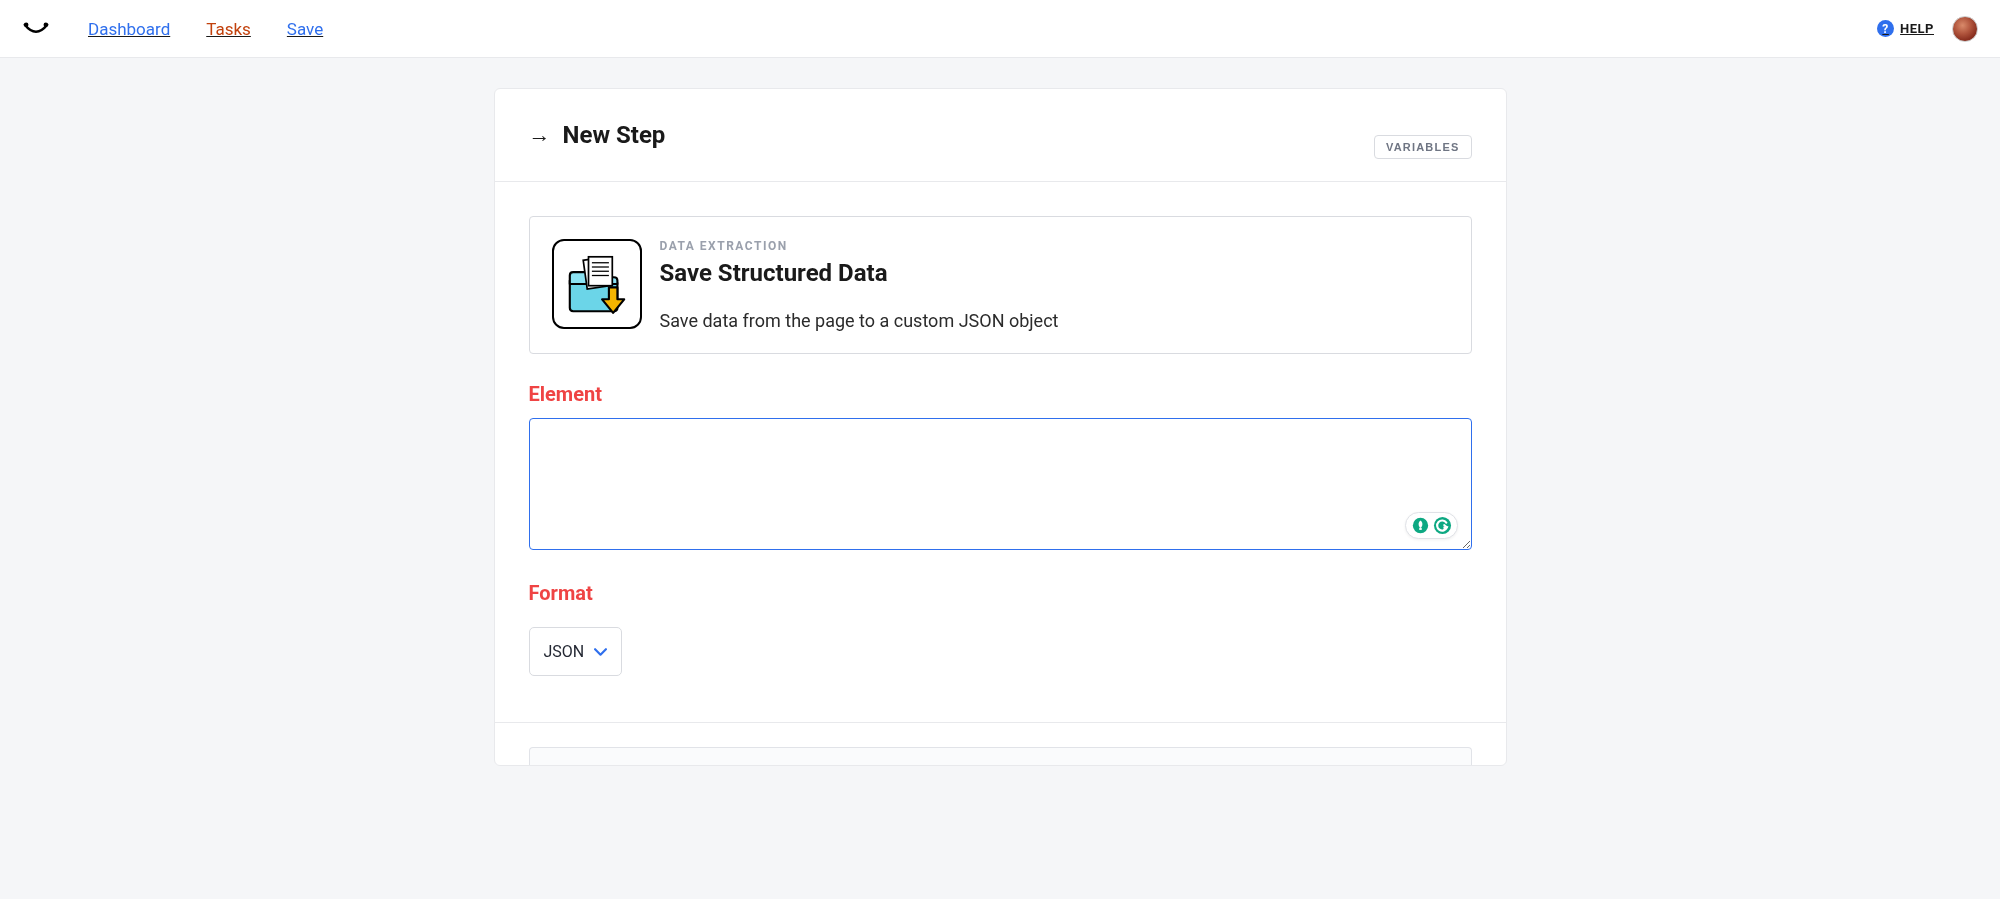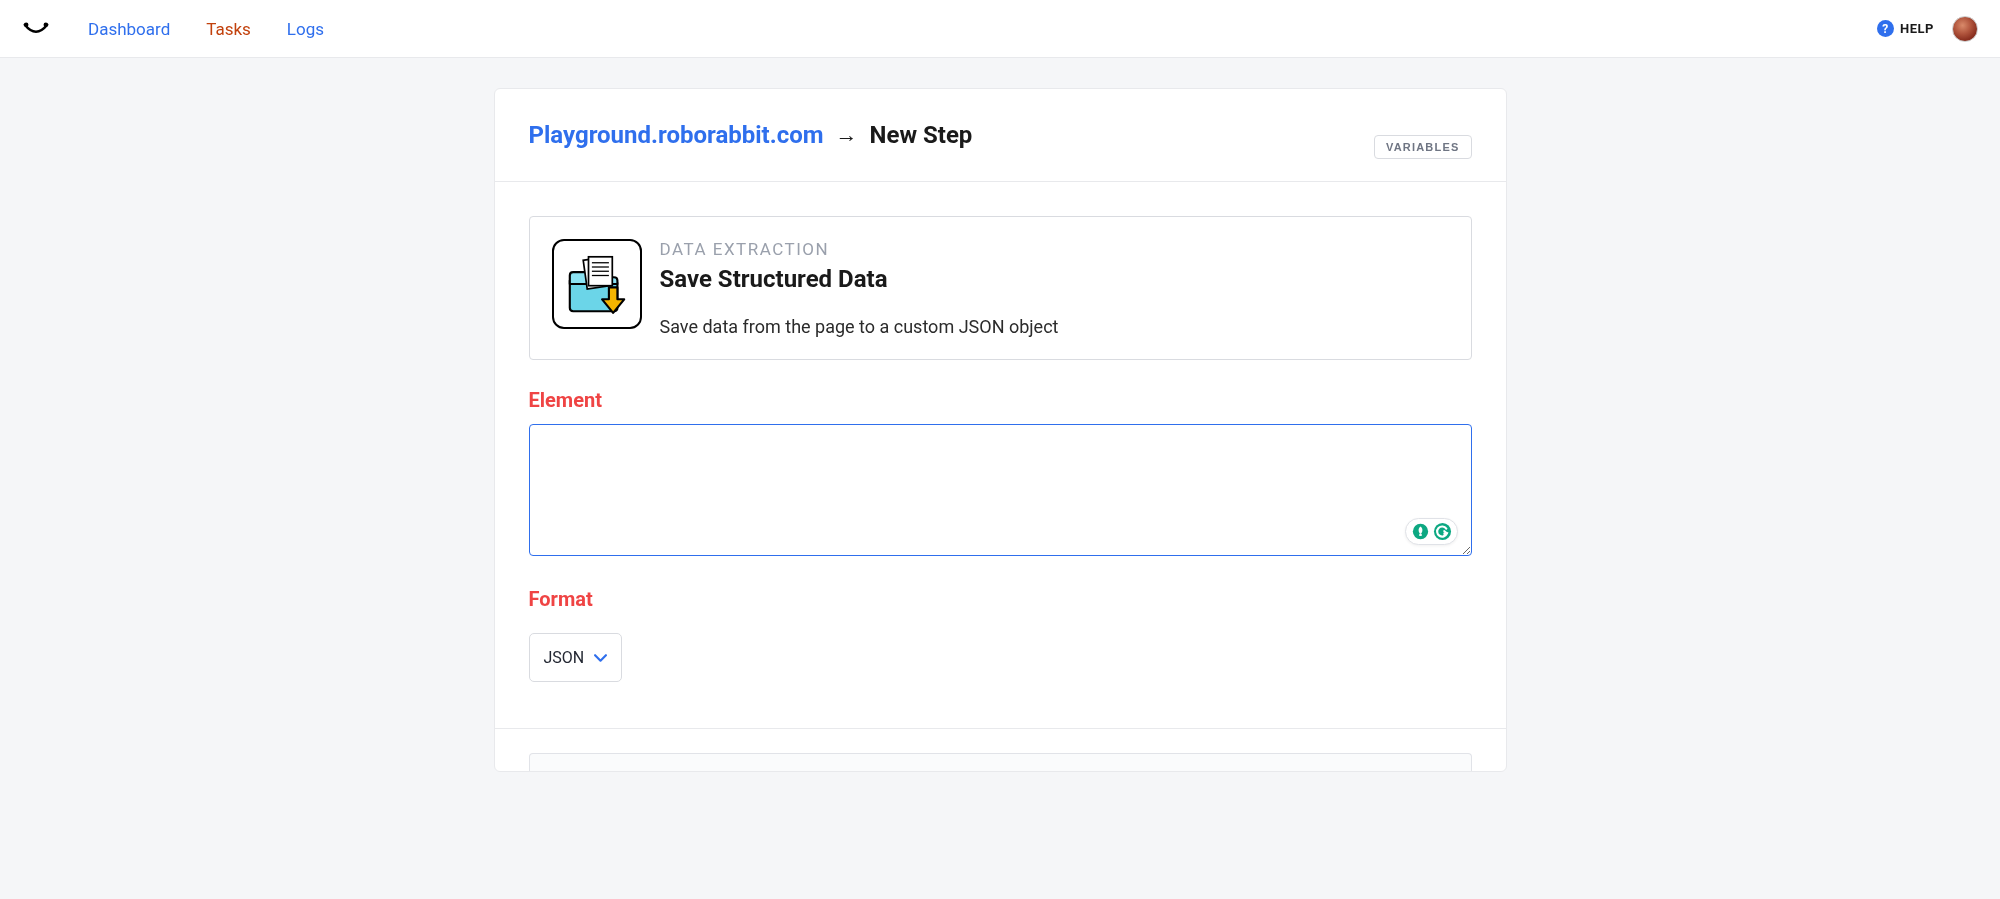--- a/index.html
+++ b/index.html
@@ -10,20 +10,21 @@
     font-size: 14px;
   }
   
   .topnav {
     background: #fff;
     border-bottom: 1px solid #e8e9ec;
     height: 58px;
     display: flex;
     align-items: center;
     padding: 0 22px;
+    text-decoration: underline;
   }
   .logo {
     width: 28px;
     height: 28px;
     margin-right: 38px;
     display: flex;
     align-items: center;
     justify-content: center;
   }
   .nav-links {
@@ -142,24 +143,24 @@
     height: 90px;
     border: 2px solid #000;
     border-radius: 12px;
     background: #fff;
     display: flex;
     align-items: center;
     justify-content: center;
     flex-shrink: 0;
   }
   .step-text .category {
-    font-size: 17px;
+    font-size: 12px;
     letter-spacing: 1.5px;
     color: #9aa0ac;
-    font-weight: 400;
+    font-weight: 700;
     margin-bottom: 6px;
   }
   .step-text .title {
     font-size: 24px;
     font-weight: 700;
     color: #1a1a1a;
     margin-bottom: 23px;
   }
   .step-text .desc {
     font-size: 18px;
@@ -255,35 +256,34 @@
   <div class="logo">
     <svg viewBox="0 0 40 20" width="28" height="16">
       <circle cx="6" cy="4" r="3.2" fill="#000"></circle>
       <circle cx="34" cy="4" r="3.2" fill="#000"></circle>
       <path d="M4 4 Q20 24 36 4" stroke="#000" stroke-width="3.6" fill="none" stroke-linecap="round"></path>
     </svg>
   </div>
   <div class="nav-links">
     <a class="nav-link">Dashboard</a>
     <a class="nav-link active">Tasks</a>
-    <a class="nav-link">Logs</a>
+    <a class="nav-link">Save</a>
   </div>
   <div class="nav-right">
     <div class="help-button">
       <span class="help-icon">?</span>
       <span>HELP</span>
     </div>
     <div class="avatar"></div>
   </div>
 </div>
 
 <div class="page">
   <div class="page-header">
     <div class="breadcrumb">
-      <a class="breadcrumb-link">Playground.roborabbit.com</a>
       <span class="breadcrumb-arrow">→</span>
       <span class="breadcrumb-current">New Step</span>
     </div>
     <button class="variables-btn">VARIABLES</button>
   </div>
 
   <div class="content">
     
     <div class="step-card">
       <div class="step-icon-box">

